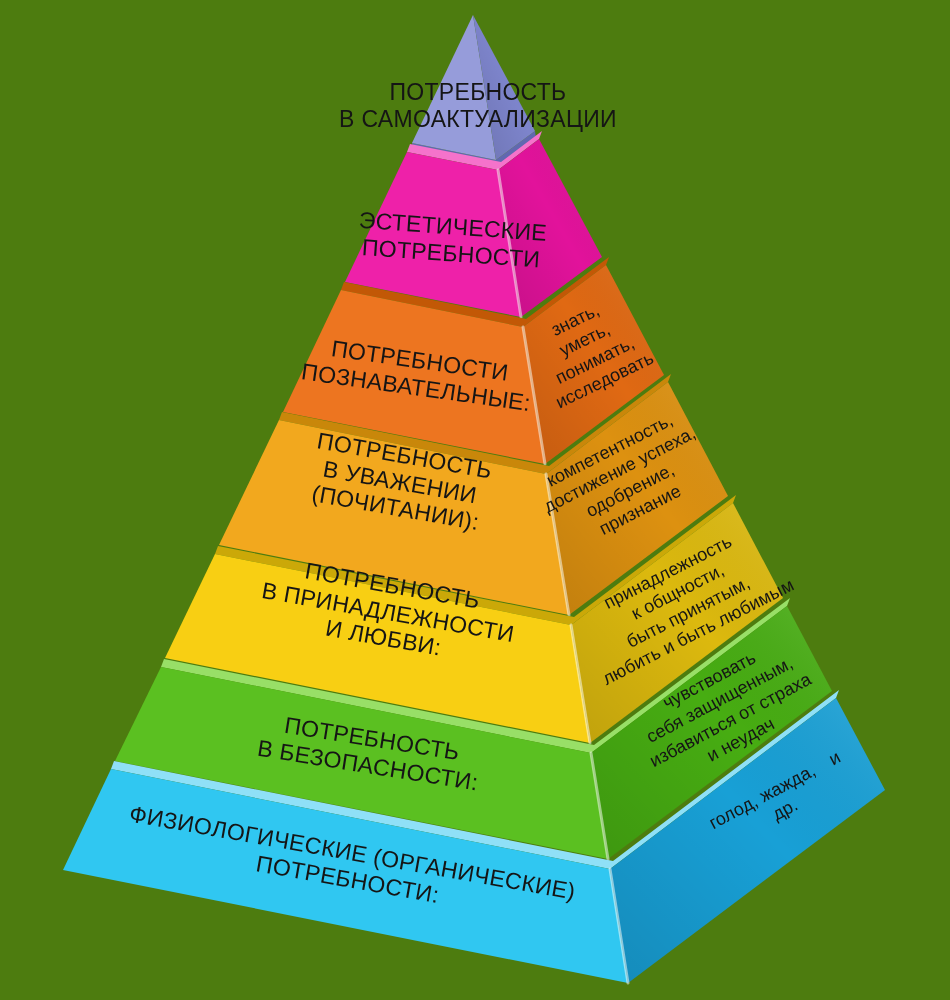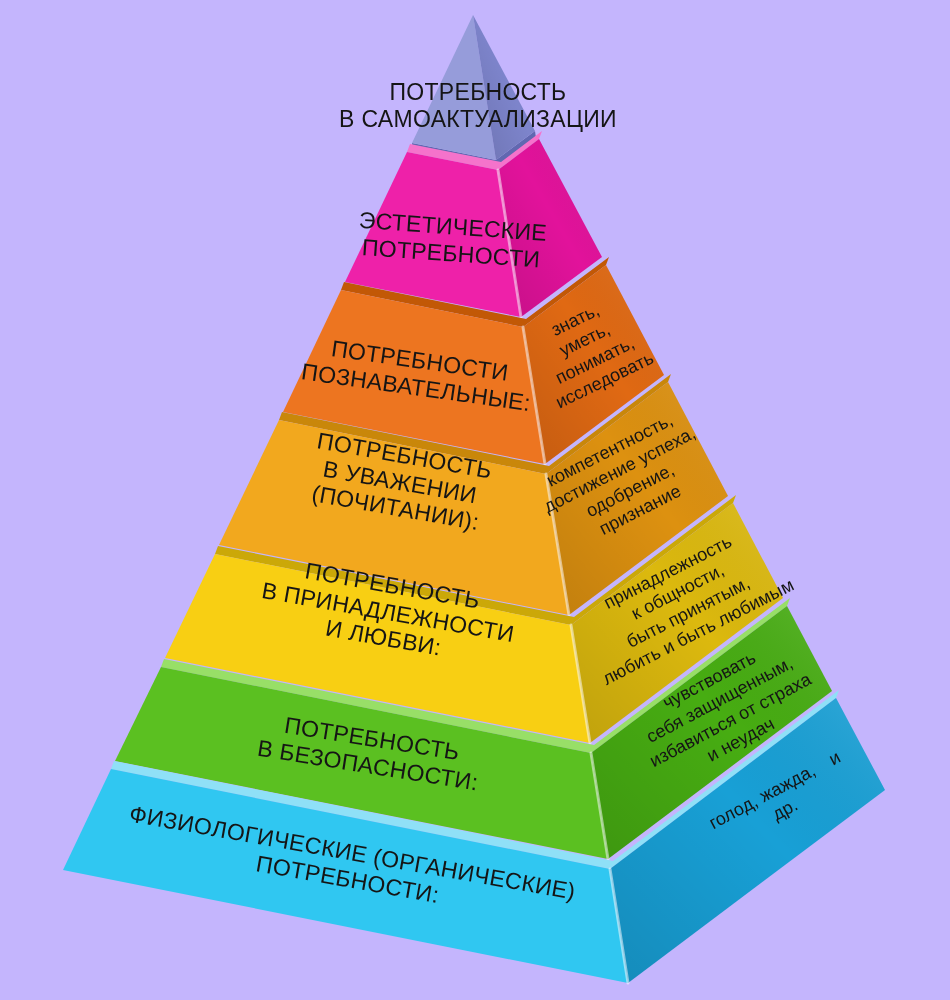--- a/index.html
+++ b/index.html
@@ -1,20 +1,20 @@
 <!DOCTYPE html>
 <html><head>
 <meta charset="utf-8">
 <style>
   html, body { margin: 0; padding: 0; background: #ffffff; }
   .stage {
     position: relative;
     width: 950px;
     height: 1000px;
-    background: #c4b5fd;
+    background: #4d7c0f;
     overflow: hidden;
     font-family: "Liberation Sans", sans-serif;
   }
   .stage svg { position: absolute; left: 0; top: 0; }
   .label {
     position: absolute;
     white-space: pre-line;
     text-align: center;
     color: #151515;
     line-height: 1.16;

